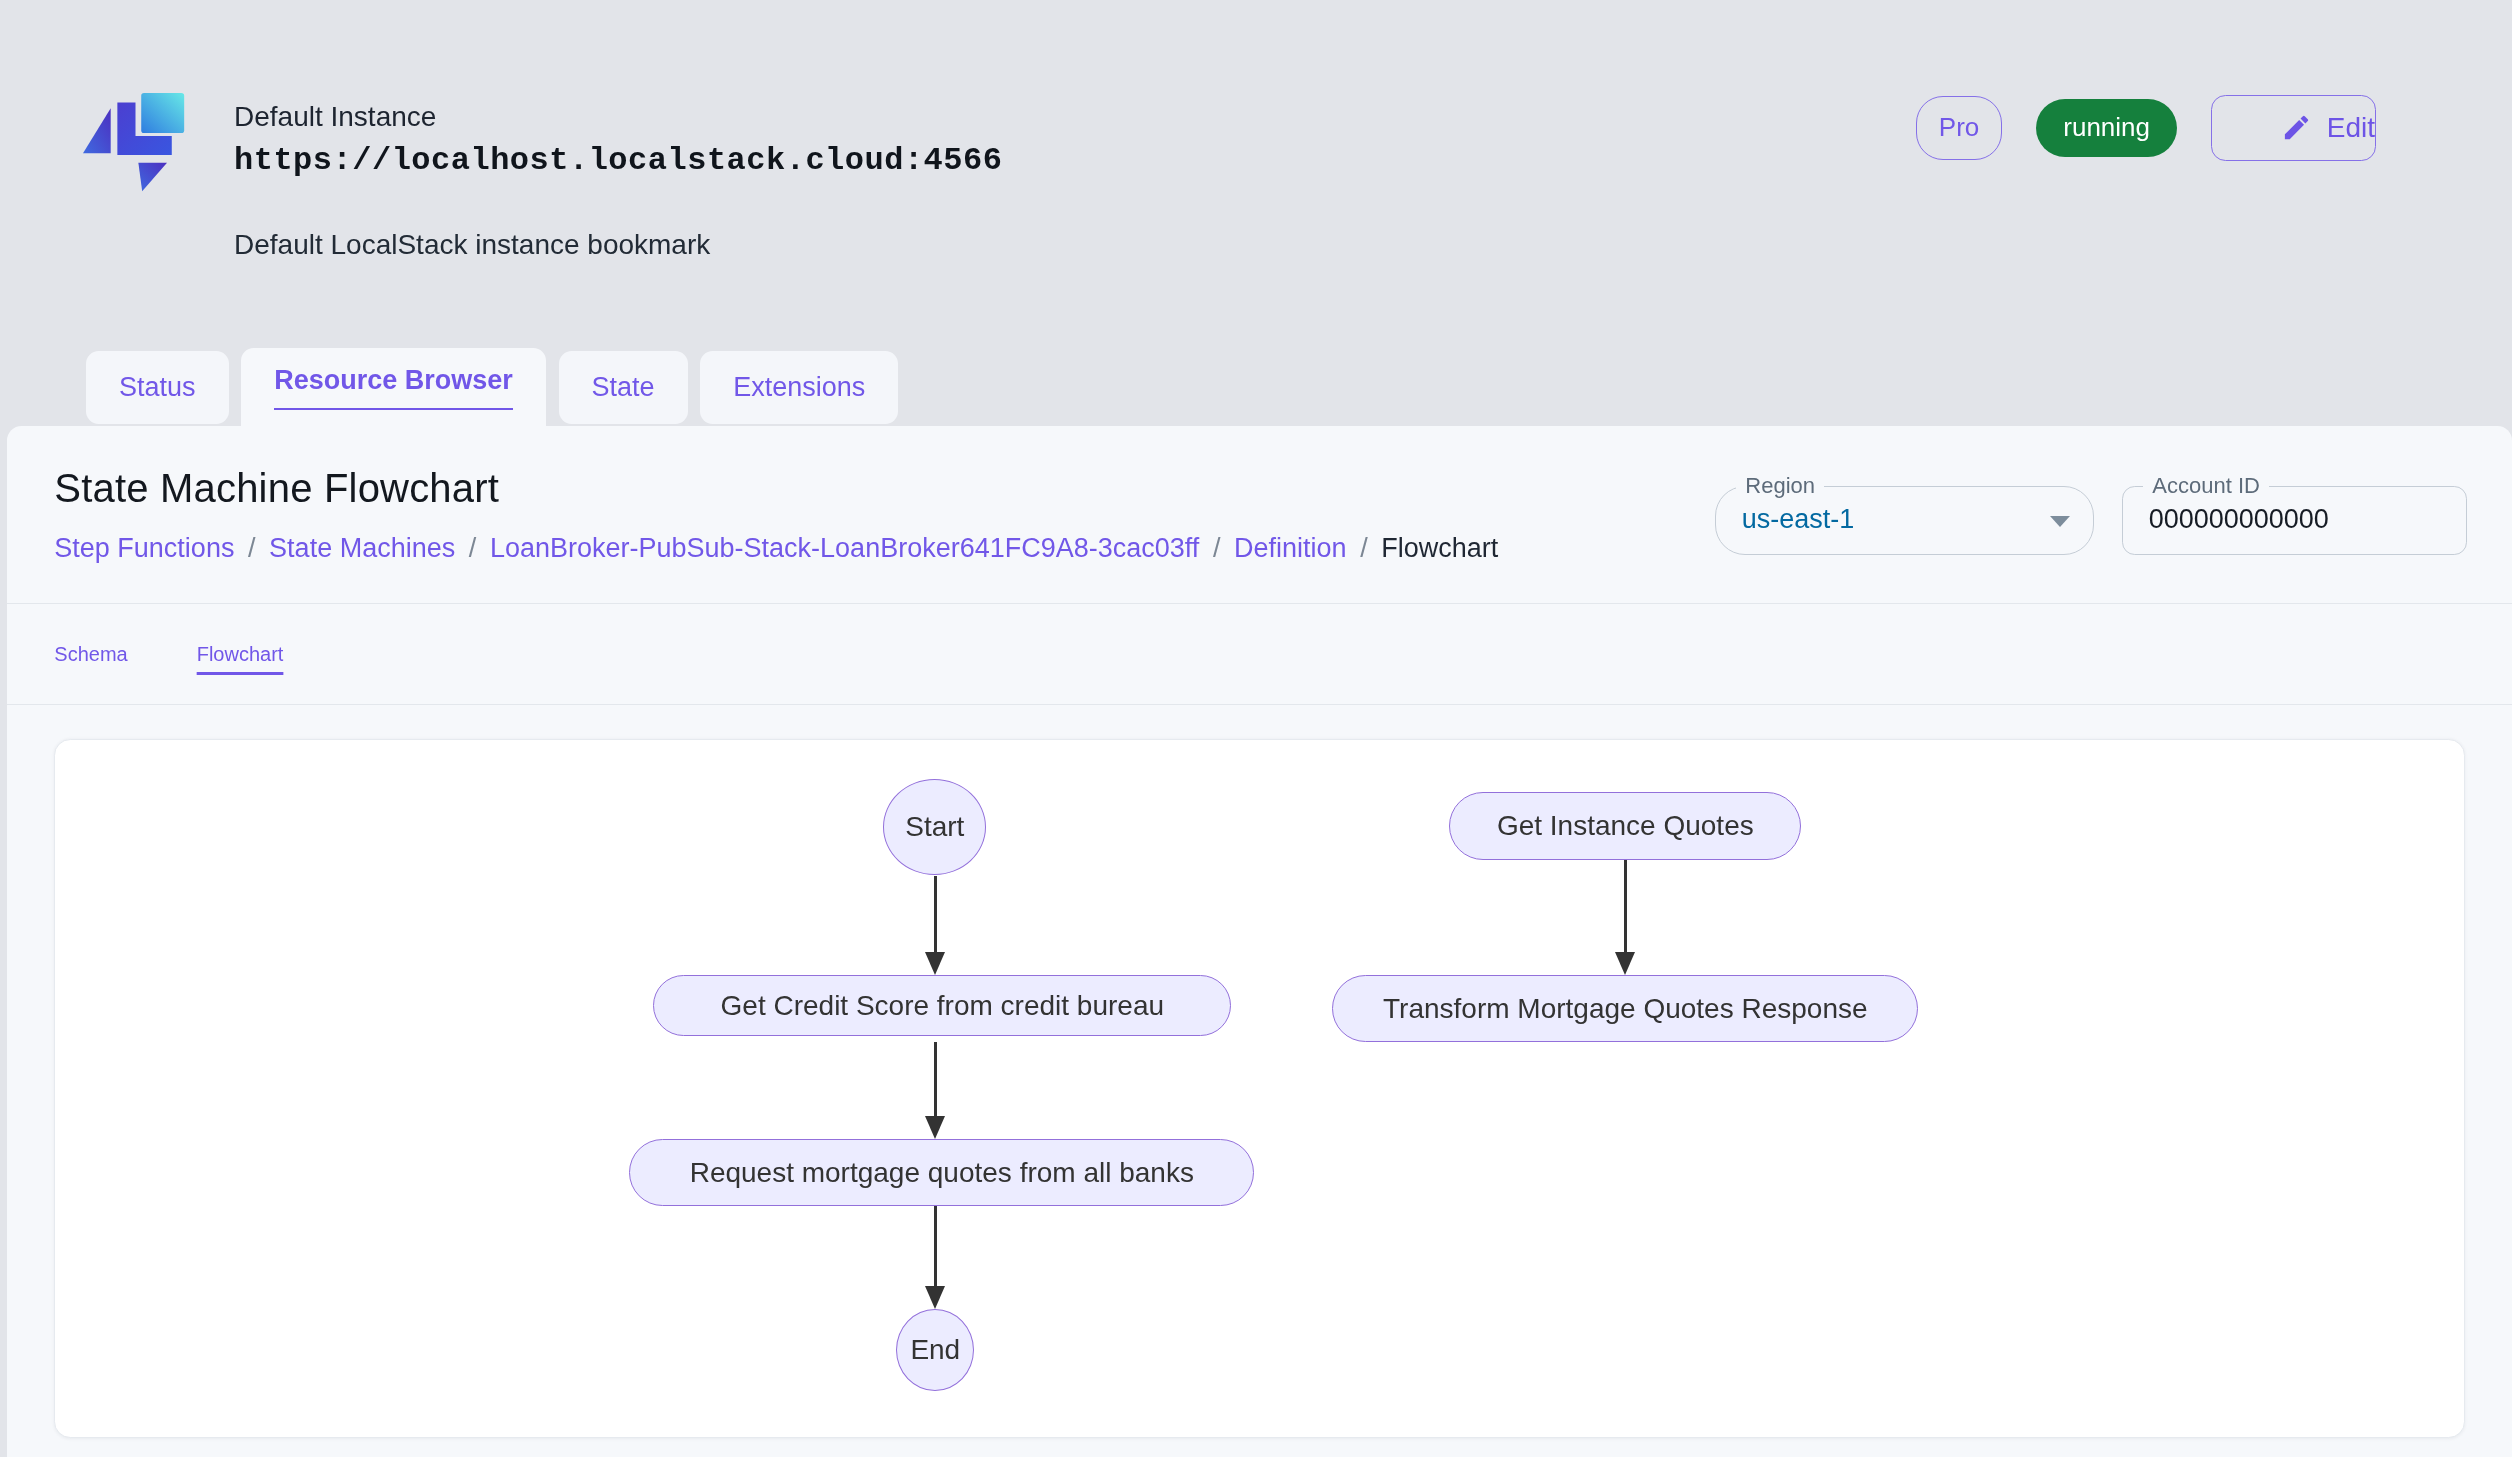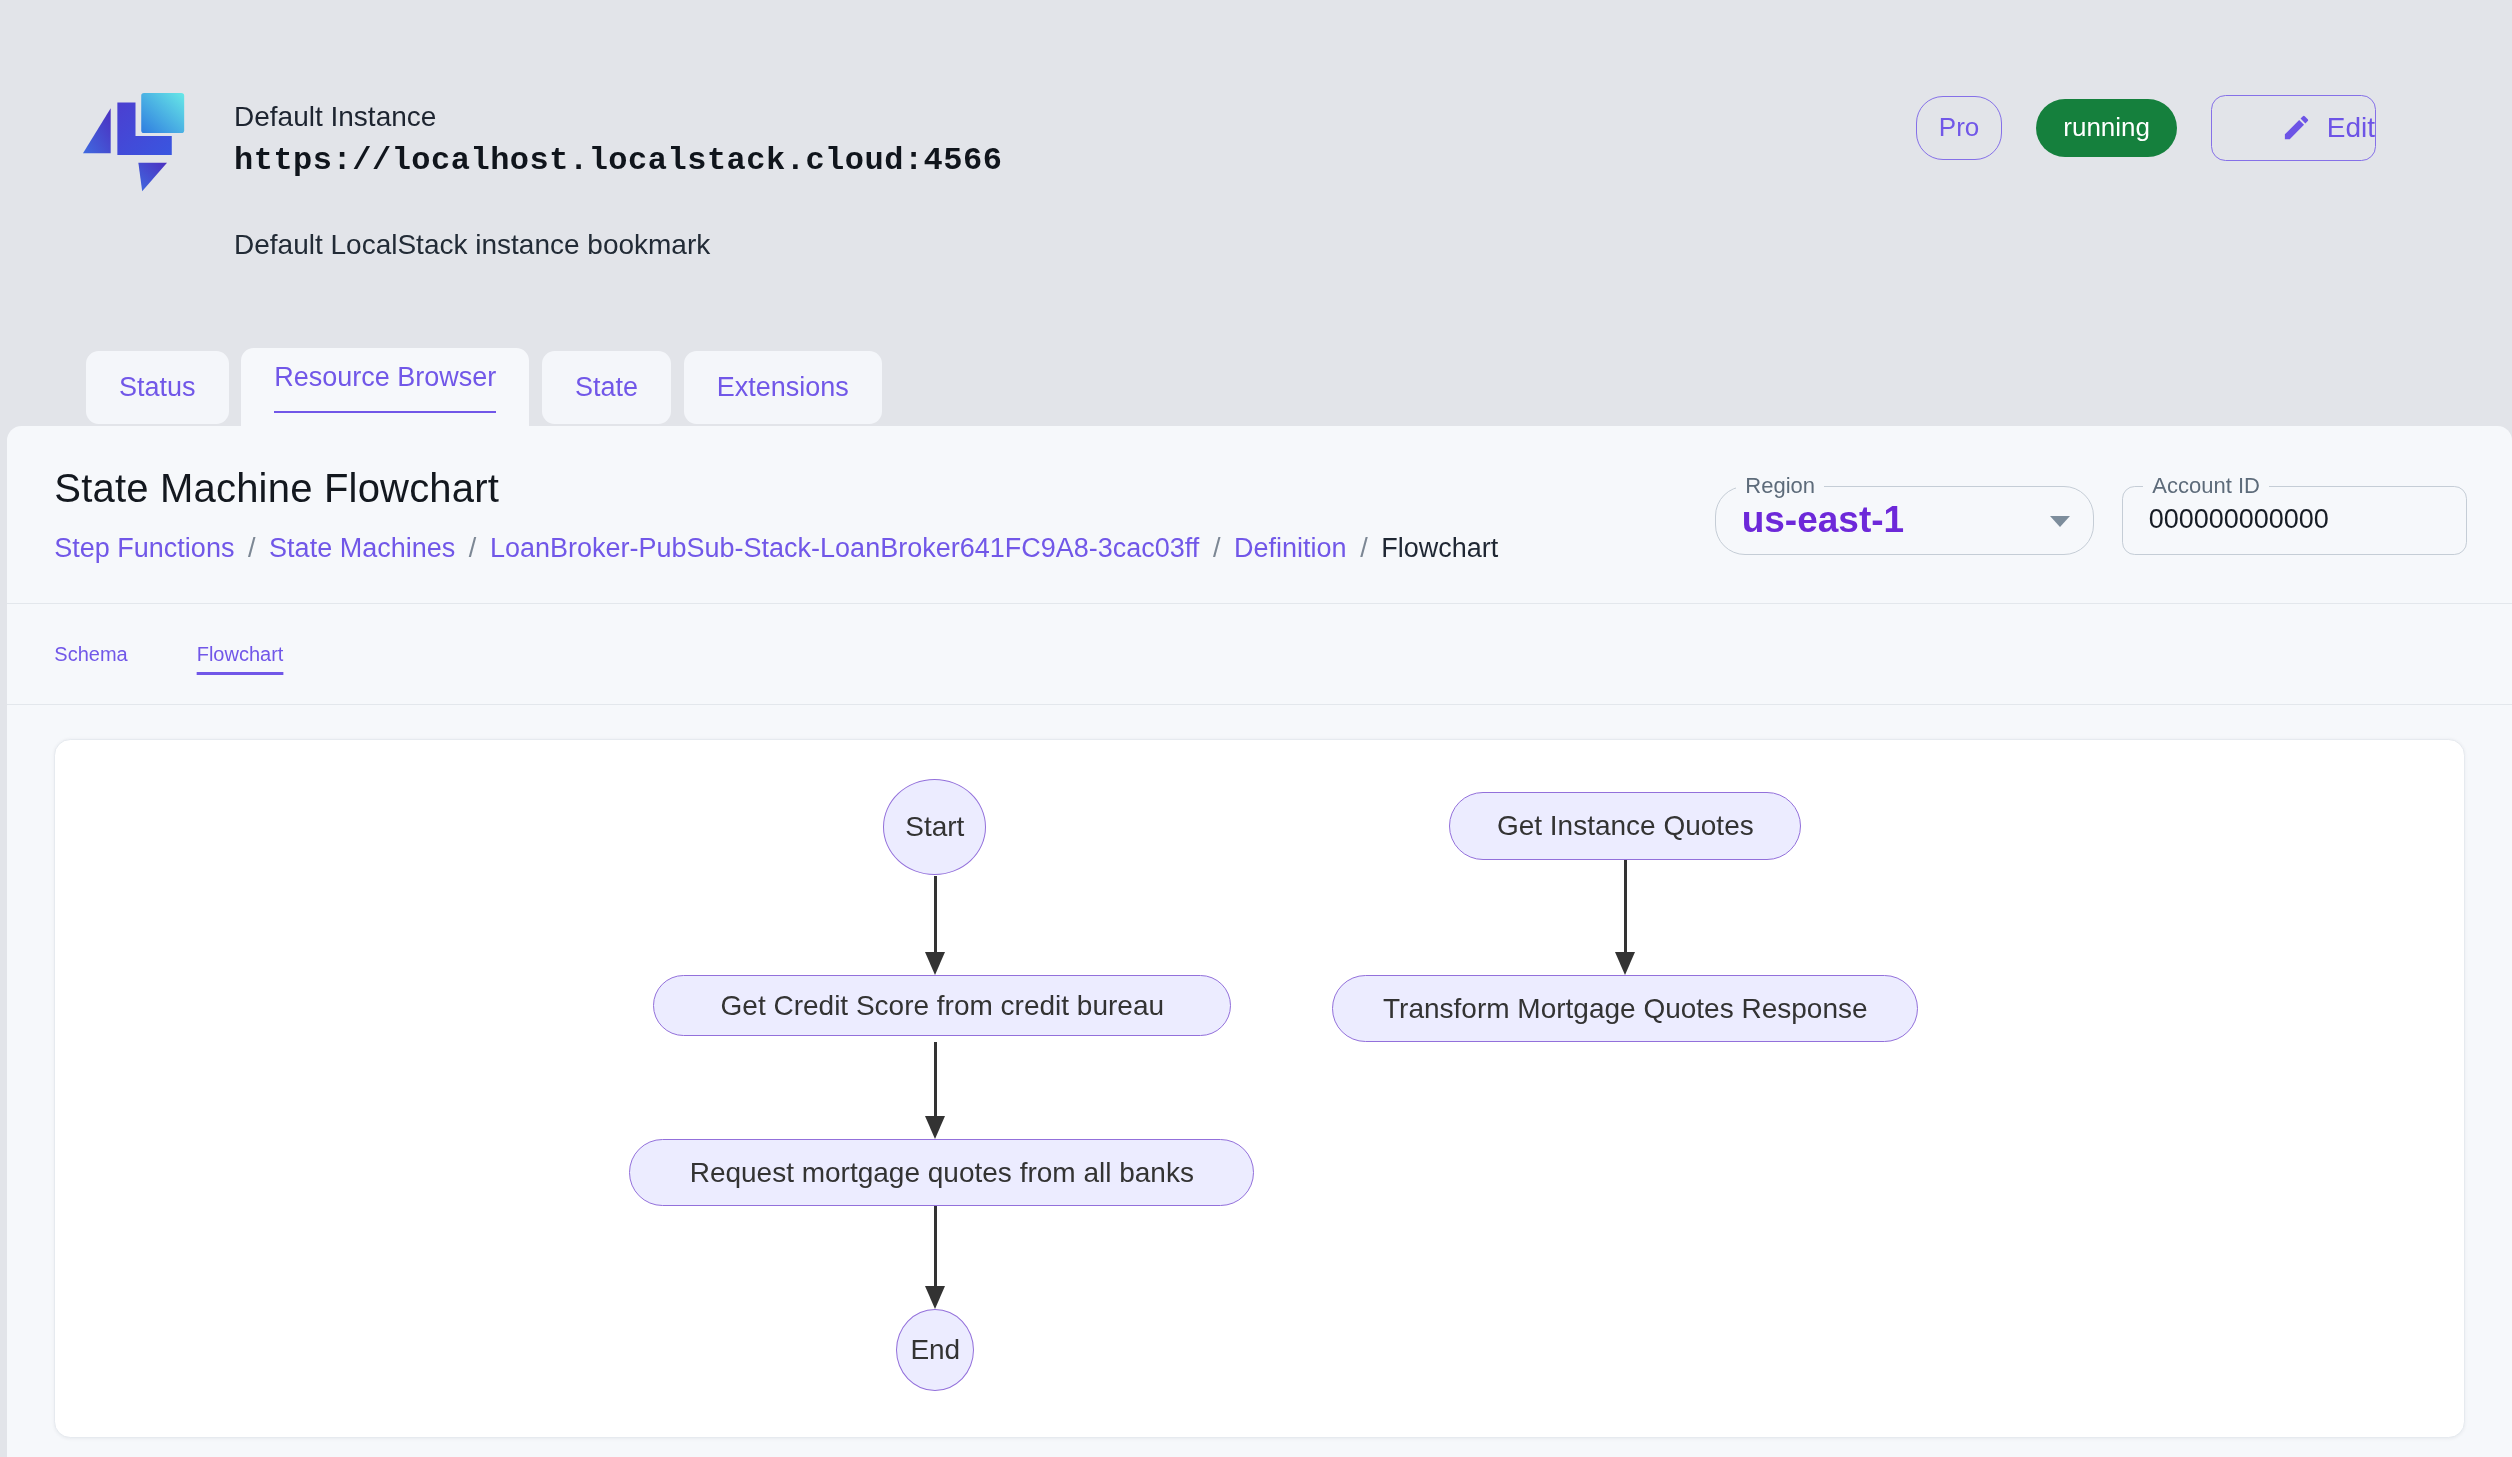--- a/index.html
+++ b/index.html
@@ -58,21 +58,21 @@
     height:73px; margin-bottom:1.8px; padding:0 33px;
     background:#f4f6fa; border-radius:12.7px;
     display:flex; align-items:center; justify-content:center;
     font-size:27px; color:#7157e8; cursor:pointer; white-space:nowrap;
   }
   .tab.active {
     height:78px; margin-bottom:0; background:#f6f8fb;
     border-radius:12.7px 12.7px 0 0;
   }
   .tab.active .tab-label {
-    border-bottom:2.7px solid #7157e8; padding-bottom:18px;
+    border-bottom:2.7px solid #7157e8; padding-bottom:12px;font-weight:bold;
   }
 
   
   .panel {
     position:relative; margin-left:7.3px; width:2505px; height:1031px;
     background:#f6f8fb; border-radius:14.5px 14.5px 0 0;
   }
   .panel-header { position:relative; height:178px; border-bottom:0.9px solid #e3e7ec; }
   .page-title {
     position:absolute; left:47px; top:40px;
@@ -90,21 +90,21 @@
     position:absolute; top:60px; height:69px;
     border:1.8px solid #c5cdd6; border-radius:12.7px;
   }
   .field-label {
     position:absolute; top:-15.4px; left:20px;
     background:#f6f8fb; padding:0 9px;
     font-size:22px; color:#5d6b7a; line-height:27px;
   }
   .field-region { right:418px; width:379px; cursor:pointer;border-radius:30px; }
   .field-region .field-value {
-    padding-left:25.4px; line-height:65px; font-size:37px; color:#6d28d9;font-weight:bold;
+    padding-left:25.4px; line-height:65px; font-size:27px; color:#0369a1;
   }
   .dropdown-arrow {
     position:absolute; right:23.6px; top:29px; width:0; height:0;
     border-left:10px solid transparent; border-right:10px solid transparent;
     border-top:11.8px solid #7d8d9c;
   }
   .field-account { right:45px; width:345px; }
   .field-account input {
     width:100%; height:65px; border:none; outline:none; background:transparent;
     font-family:"Liberation Sans",sans-serif; font-size:27px; color:#161c25;

